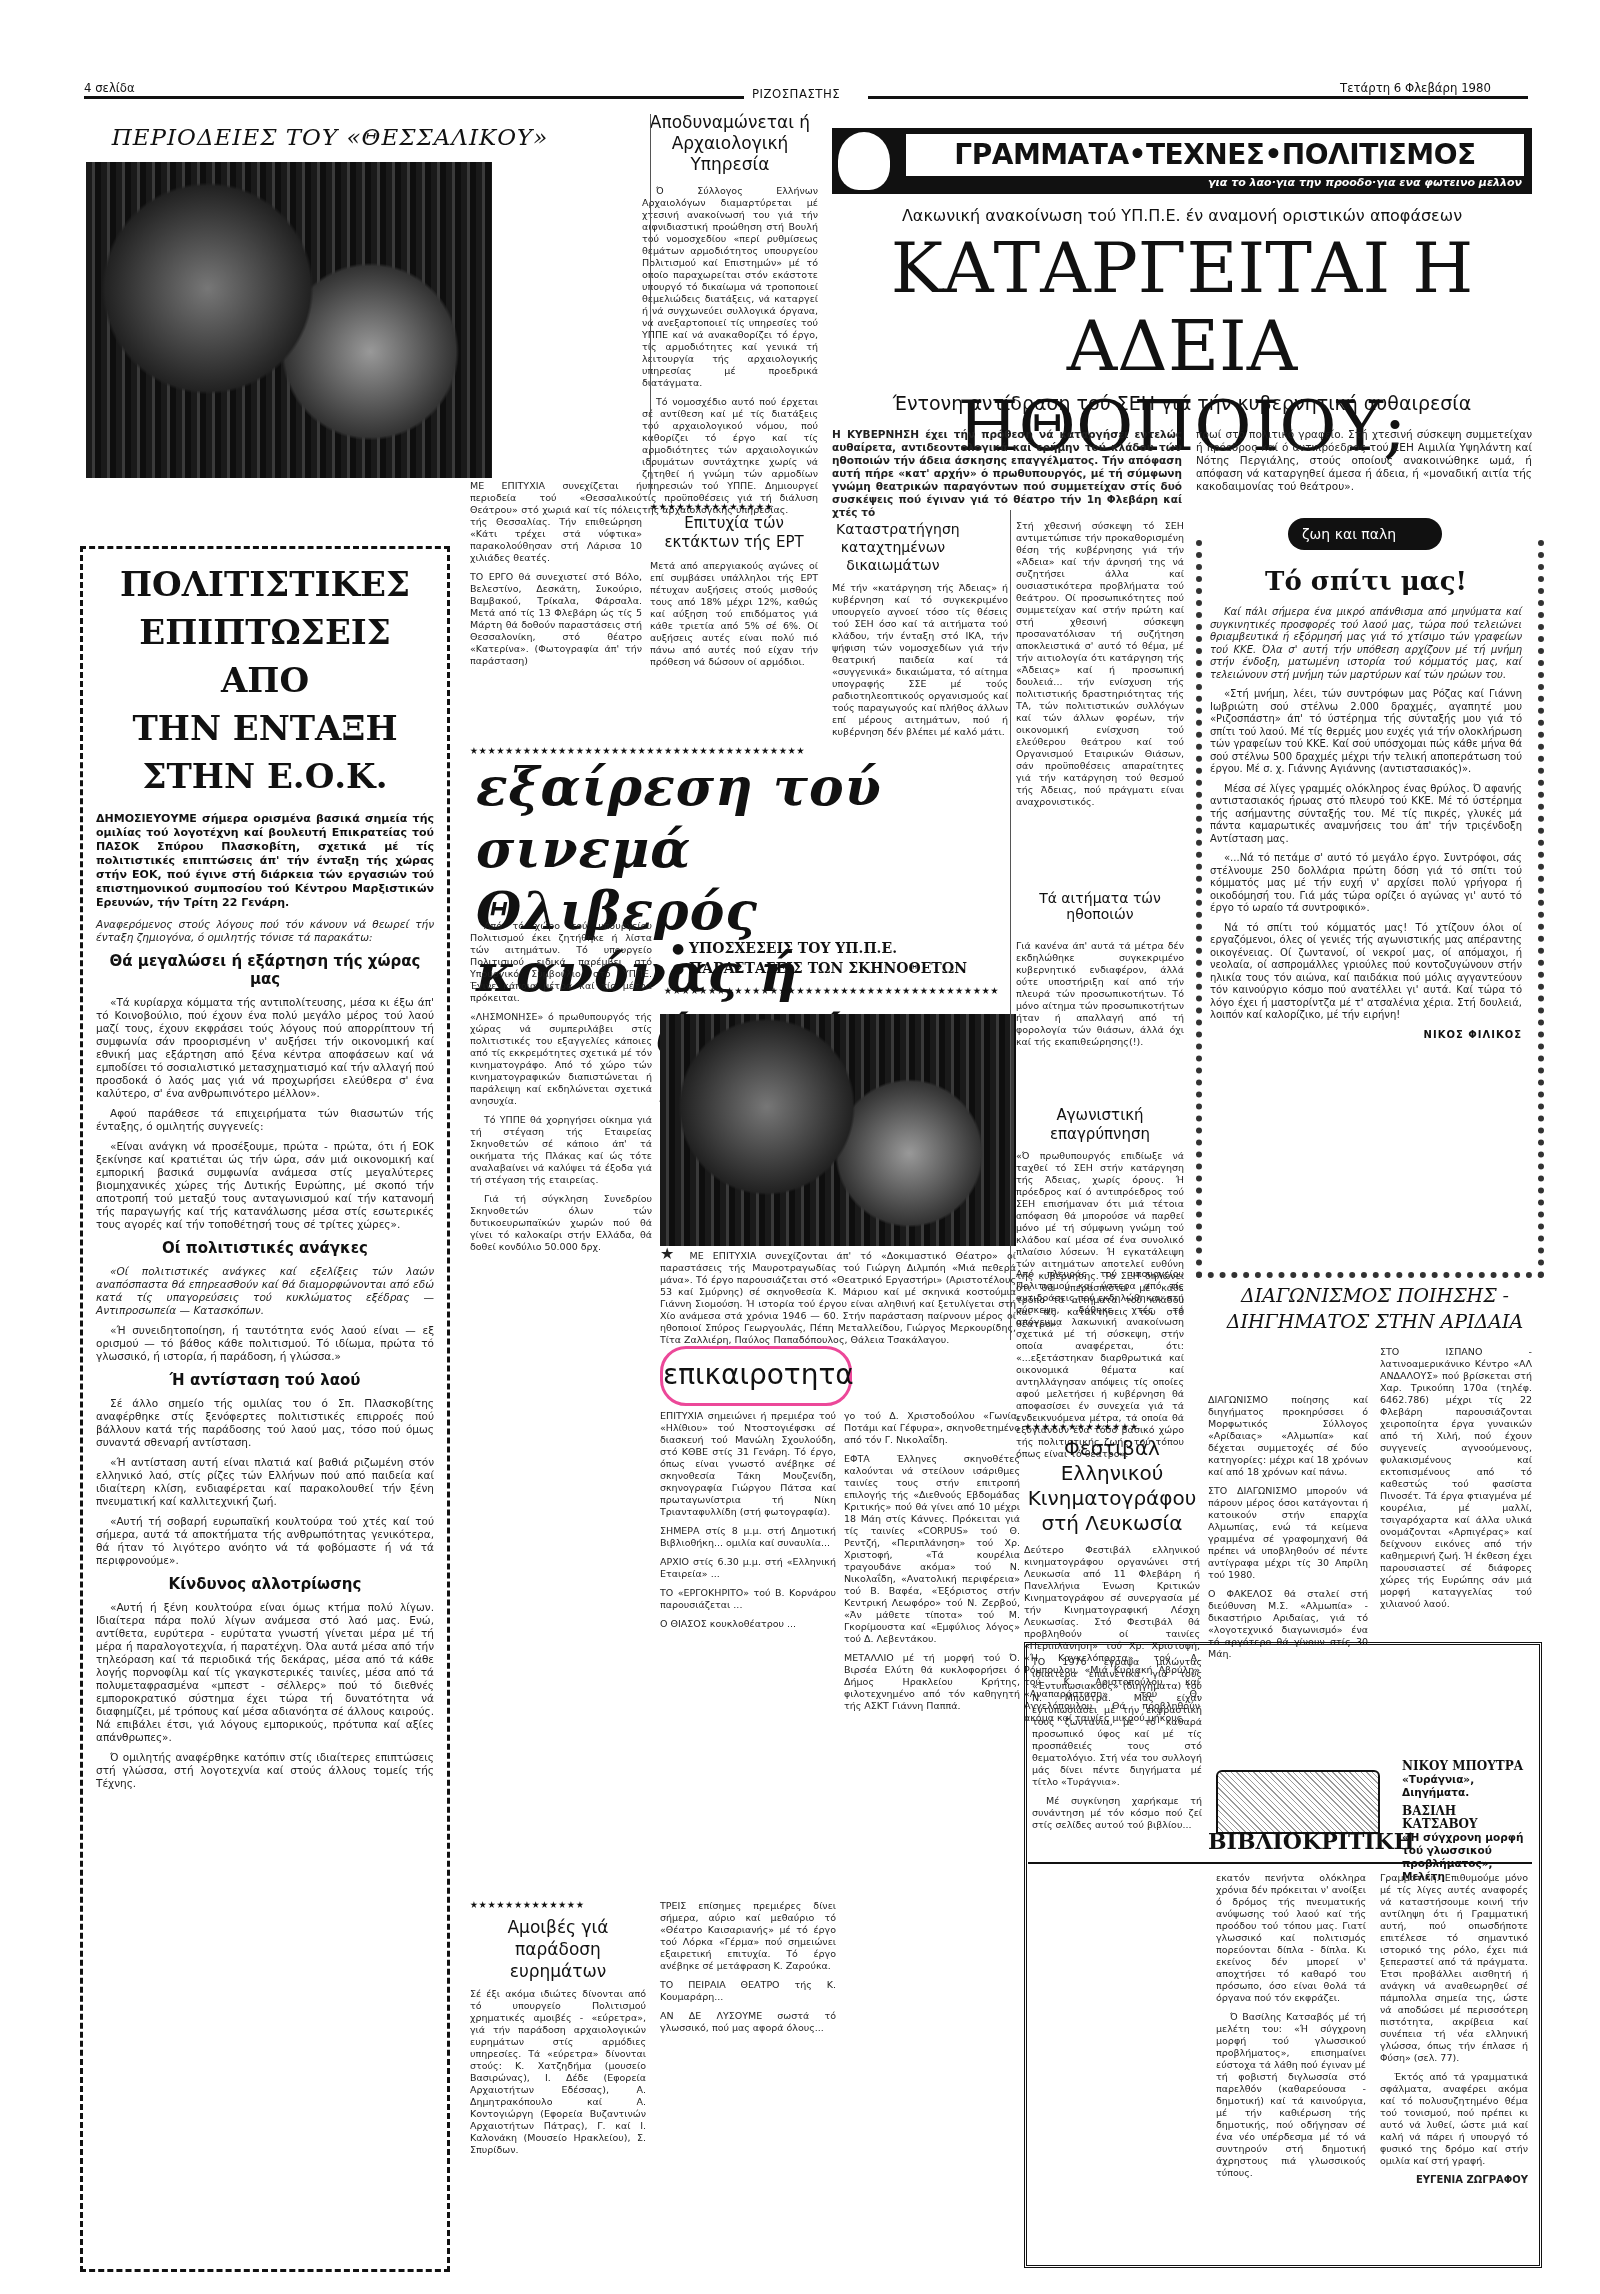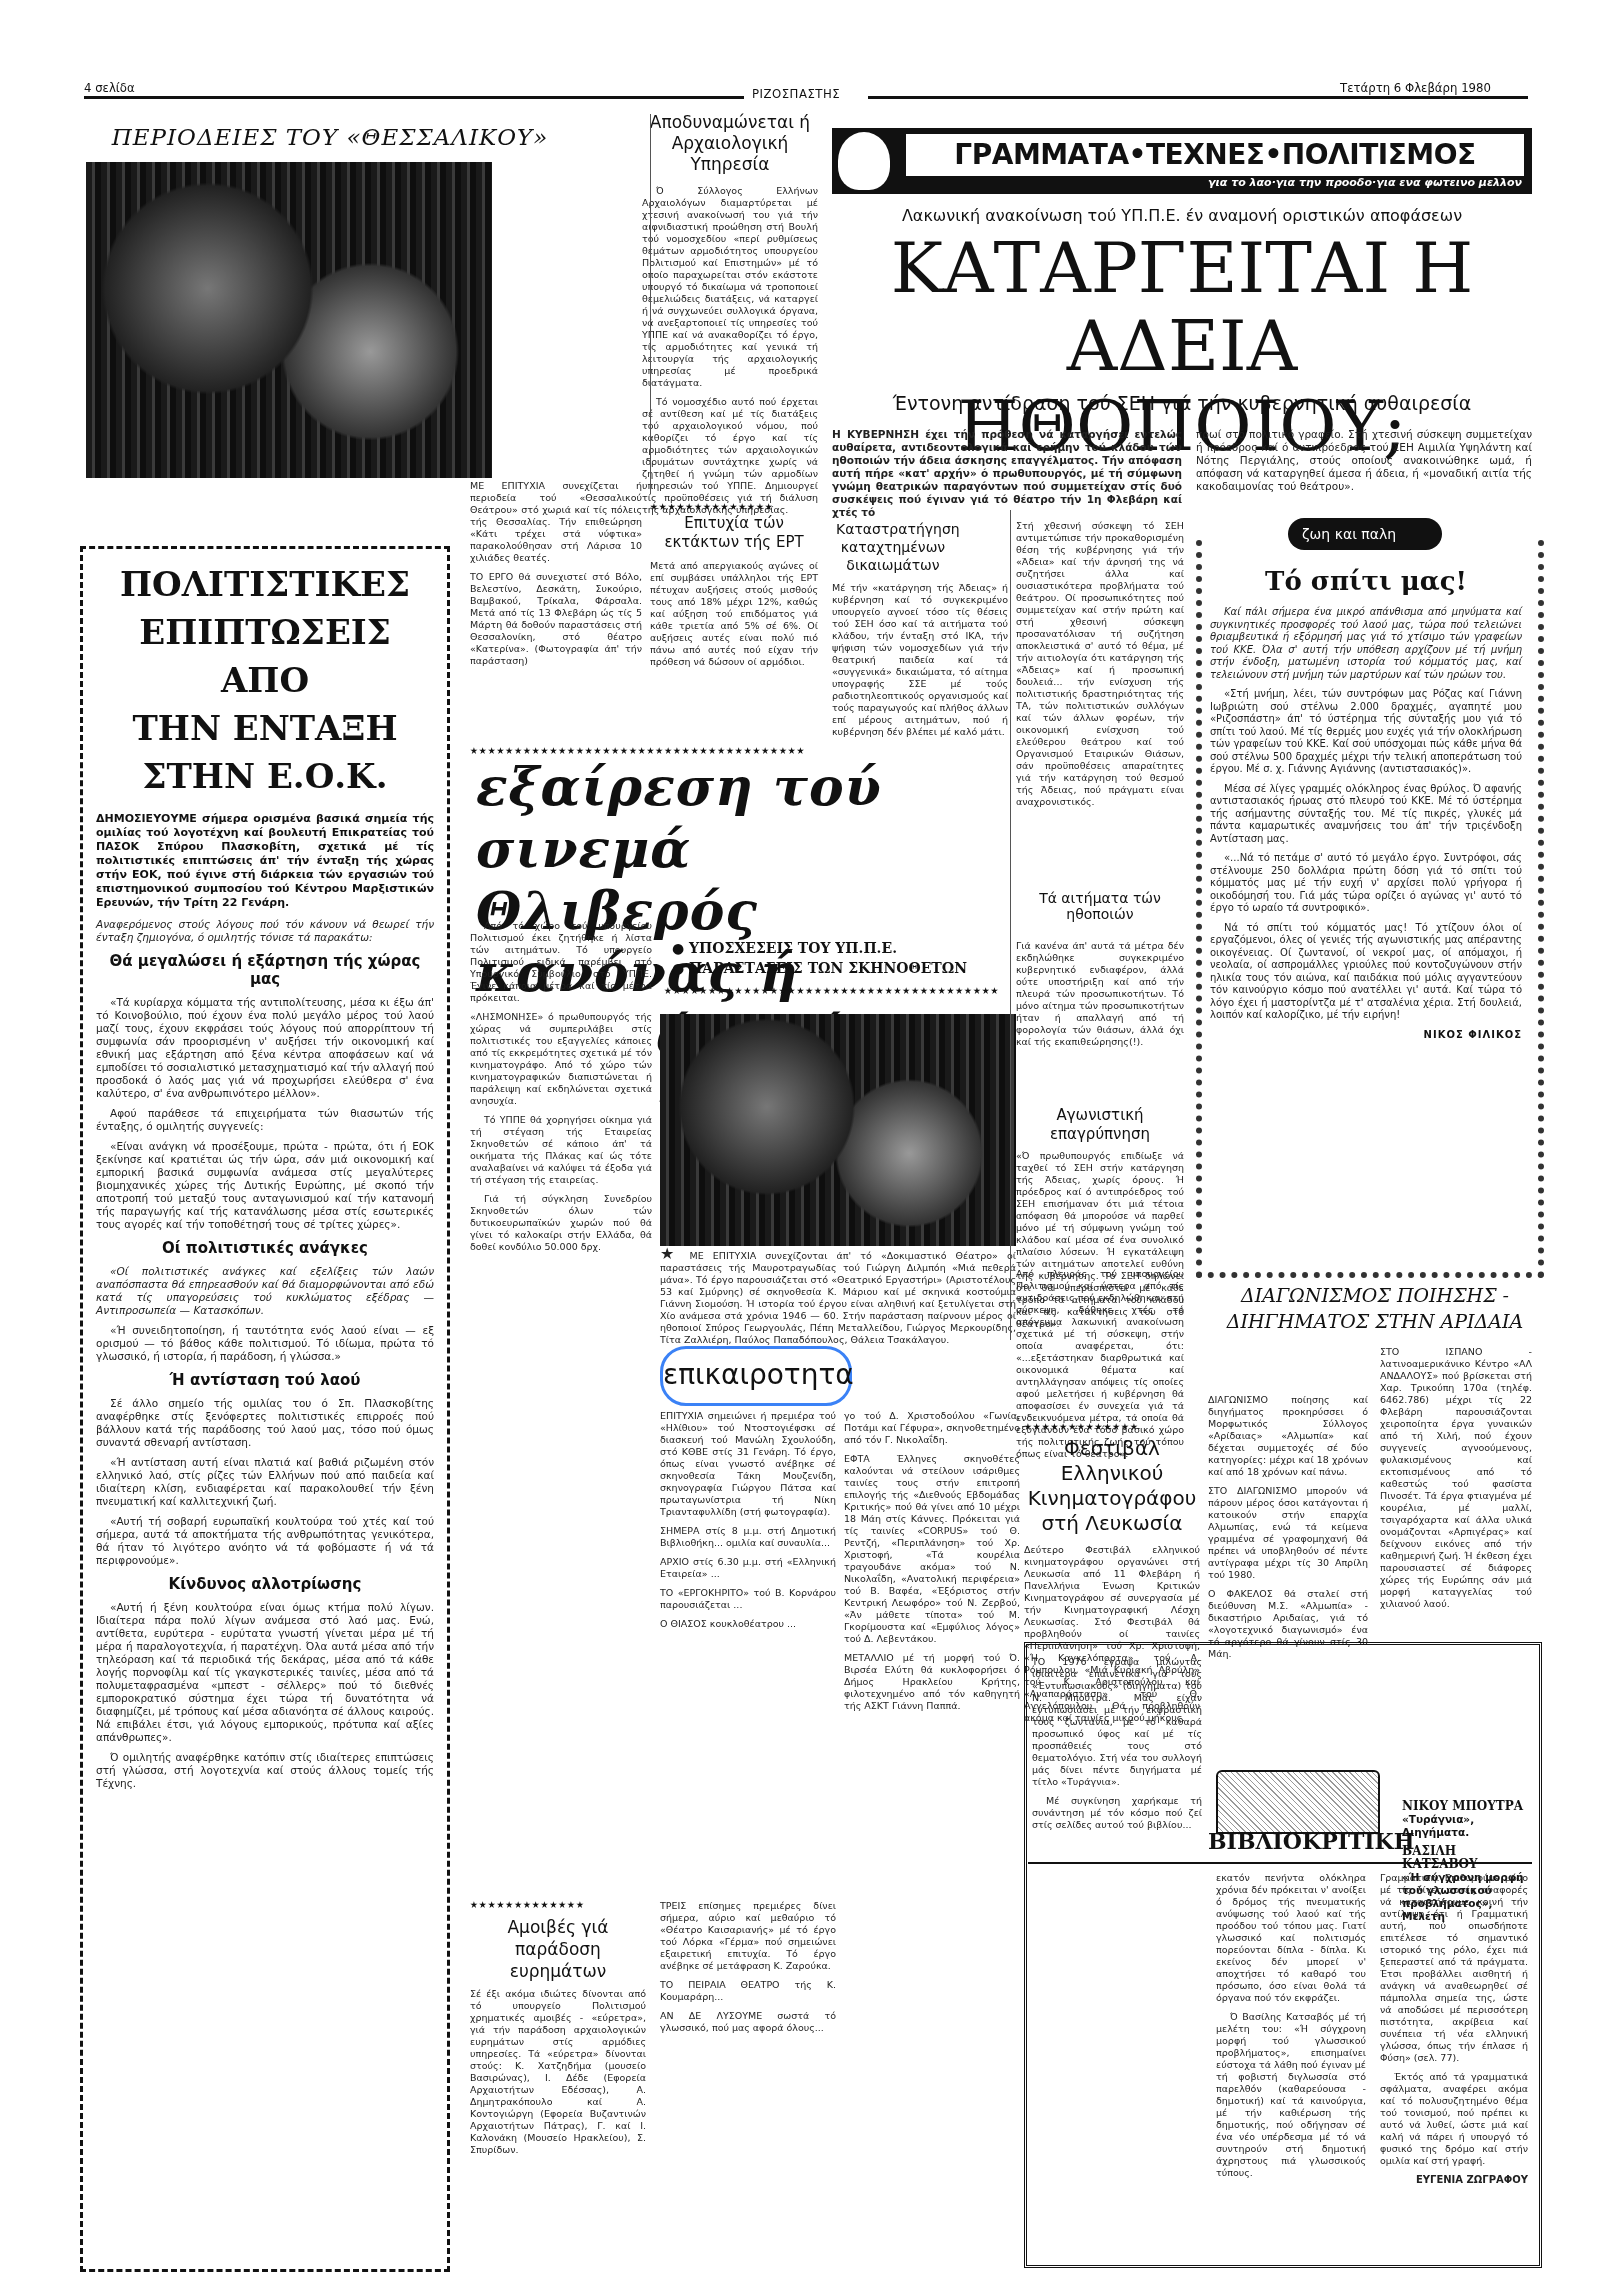--- a/index.html
+++ b/index.html
@@ -99,21 +99,21 @@
   <p style="text-indent:0">«ΛΗΣΜΟΝΗΣΕ» ό πρωθυπουργός τής χώρας νά συμπεριλάβει στίς πολιτιστικές του εξαγγελίες κάποιες από τίς εκκρεμότητες σχετικά μέ τόν κινηματογράφο. Από τό χώρο τών κινηματογραφικών διαπιστώνεται ή παράλειψη καί εκδηλώνεται σχετικά ανησυχία.</p>
   <p>Τό ΥΠΠΕ θά χορηγήσει οίκημα γιά τή στέγαση τής Εταιρείας Σκηνοθετών σέ κάποιο άπ' τά οικήματα τής Πλάκας καί ώς τότε αναλαβαίνει νά καλύψει τά έξοδα γιά τή στέγαση τής εταιρείας.</p>
   <p>Γιά τή σύγκληση Συνεδρίου Σκηνοθετών όλων τών δυτικοευρωπαϊκών χωρών πού θά γίνει τό καλοκαίρι στήν Ελλάδα, θά δοθεί κονδύλιο 50.000 δρχ.</p>
 </div>
 <div class="photo" style="left:660px;top:1014px;width:356px;height:232px;"></div>
 <div class="abs body-text" style="left:660px;top:1248px;width:356px;font-size:9.5px;line-height:12px;">
   <span style="font-size:16px;">★</span>
   <span>ΜΕ ΕΠΙΤΥΧΙΑ συνεχίζονται άπ' τό «Δοκιμαστικό Θέατρο» οί παραστάσεις τής Μαυροτραγωδίας τού Γιώργη Διλμπόη «Μιά πεθερά μάνα». Τό έργο παρουσιάζεται στό «Θεατρικό Εργαστήρι» (Αριστοτέλους 53 καί Σμύρνης) σέ σκηνοθεσία Κ. Μάριου καί μέ σκηνικά κοστούμια Γιάννη Σιομούση. Ή ιστορία τού έργου είναι αληθινή καί ξετυλίγεται στή Χίο ανάμεσα στά χρόνια 1946 — 60. Στήν παράσταση παίρνουν μέρος οί ηθοποιοί Σπύρος Γεωργουλάς, Πέπη Μεταλλείδου, Γιώργος Μερκουρίδης, Τίτα Ζαλλιέρη, Παύλος Παπαδόπουλος, Θάλεια Τσακάλαγου.</span>
 </div>
 
-<div class="abs" style="left:660px;top:1346px;width:186px;height:54px;border:3px solid #3b82f6;border-radius:26px;text-align:center;font-family:'DejaVu Sans',sans-serif;font-size:28px;line-height:52px;">επικαιροτητα</div>
+<div class="abs" style="left:660px;top:1346px;width:186px;height:54px;border:3px solid #ec4899;border-radius:26px;text-align:center;font-family:'DejaVu Sans',sans-serif;font-size:28px;line-height:52px;">επικαιροτητα</div>
 <div class="abs body-text" style="left:660px;top:1410px;width:176px;font-size:9.5px;line-height:12px;">
   <p style="text-indent:0">ΕΠΙΤΥΧΙΑ σημειώνει ή πρεμιέρα τού «Ηλίθιου» τού Ντοστογιέφσκι σέ διασκευή τού Μανώλη Σχουλούδη, στό ΚΘΒΕ στίς 31 Γενάρη. Τό έργο, όπως είναι γνωστό ανέβηκε σέ σκηνοθεσία Τάκη Μουζενίδη, σκηνογραφία Γιώργου Πάτσα καί πρωταγωνίστρια τή Νίκη Τριανταφυλλίδη (στή φωτογραφία).</p>
   <p style="text-indent:0">ΣΗΜΕΡΑ στίς 8 μ.μ. στή Δημοτική Βιβλιοθήκη... ομιλία καί συναυλία...</p>
   <p style="text-indent:0">ΑΡΧΙΟ στίς 6.30 μ.μ. στή «Ελληνική Εταιρεία» ...</p>
   <p style="text-indent:0">ΤΟ «ΕΡΓΟΚΗΡΙΤΟ» τού Β. Κορνάρου παρουσιάζεται ...</p>
   <p style="text-indent:0">Ο ΘΙΑΣΟΣ κουκλοθέατρου ...</p>
 </div>
 <div class="abs body-text" style="left:844px;top:1410px;width:176px;font-size:9.5px;line-height:12px;">
   <p style="text-indent:0">γο τού Δ. Χριστοδούλου «Γωνία, Ποτάμι καί Γέφυρα», σκηνοθετημένο από τόν Γ. Νικολαΐδη.</p>
   <p style="text-indent:0">ΕΦΤΑ Έλληνες σκηνοθέτες καλούνται νά στείλουν ισάριθμες ταινίες τους στήν επιτροπή επιλογής τής «Διεθνούς Εβδομάδας Κριτικής» πού θά γίνει από 10 μέχρι 18 Μάη στίς Κάννες. Πρόκειται γιά τίς ταινίες «CORPUS» τού Θ. Ρεντζή, «Περιπλάνηση» τού Χρ. Χριστοφή, «Τά κουρέλια τραγουδάνε ακόμα» τού Ν. Νικολαΐδη, «Ανατολική περιφέρεια» τού Β. Βαφέα, «Έξόριστος στήν Κεντρική Λεωφόρο» τού Ν. Ζερβού, «Άν μάθετε τίποτα» τού Μ. Γκορίμουστα καί «Εμφύλιος λόγος» τού Δ. Λεβεντάκου.</p>
@@ -184,21 +184,21 @@
   <p style="text-indent:0">ΔΙΑΓΩΝΙΣΜΟ ποίησης καί διηγήματος προκηρύσσει ό Μορφωτικός Σύλλογος «Αρίδαιας» «Αλμωπία» καί δέχεται συμμετοχές σέ δύο κατηγορίες: μέχρι καί 18 χρόνων καί από 18 χρόνων καί πάνω.</p>
   <p style="text-indent:0">ΣΤΟ ΔΙΑΓΩΝΙΣΜΟ μπορούν νά πάρουν μέρος όσοι κατάγονται ή κατοικούν στήν επαρχία Αλμωπίας, ενώ τά κείμενα γραμμένα σέ γραφομηχανή θά πρέπει νά υποβληθούν σέ πέντε αντίγραφα μέχρι τίς 30 Απρίλη τού 1980.</p>
   <p style="text-indent:0">Ο ΦΑΚΕΛΟΣ θά σταλεί στή διεύθυνση Μ.Σ. «Αλμωπία» - δικαστήριο Αριδαίας, γιά τό «λογοτεχνικό διαγωνισμό» ένα τό αργότερο θά γίνουν στίς 30 Μάη.</p>
 </div>
 <div class="abs body-text" style="left:1380px;top:1346px;width:152px;font-size:9.5px;line-height:12px;">ΣΤΟ ΙΣΠΑΝΟ - λατινοαμερικάνικο Κέντρο «ΑΛ ΑΝΔΑΛΟΥΣ» πού βρίσκεται στή Χαρ. Τρικούπη 170α (τηλέφ. 6462.786) μέχρι τίς 22 Φλεβάρη παρουσιάζονται χειροποίητα έργα γυναικών από τή Χιλή, πού έχουν συγγενείς αγνοούμενους, φυλακισμένους καί εκτοπισμένους από τό καθεστώς τού φασίστα Πινοσέτ. Τά έργα φτιαγμένα μέ κουρέλια, μέ μαλλί, τσιγαρόχαρτα καί άλλα υλικά ονομάζονται «Αρπιγέρας» καί δείχνουν εικόνες από τήν καθημερινή ζωή. Ή έκθεση έχει παρουσιαστεί σέ διάφορες χώρες τής Ευρώπης σάν μιά μορφή καταγγελίας τού χιλιανού λαού.</div>
 
 <div class="abs" style="left:1024px;top:1642px;width:512px;height:620px;border:3px double #111;"></div>
 <div class="abs" style="left:1216px;top:1770px;width:160px;height:60px;border:2px solid #111;border-radius:6px 6px 0 0;background:repeating-linear-gradient(45deg,#fff 0 3px,#999 3px 4px);"></div>
 <div class="abs" style="left:1208px;top:1828px;width:180px;text-align:center;font-family:'DejaVu Serif',serif;font-weight:bold;font-size:22px;">ΒΙΒΛΙΟΚΡΙΤΙΚΗ</div>
 <div class="abs" style="left:1402px;top:1760px;width:130px;font-size:10.5px;line-height:13px;">
-  <div style="font-family:'DejaVu Serif',serif;font-weight:bold;font-size:12px;margin-top:40px;">ΝΙΚΟΥ ΜΠΟΥΤΡΑ</div>
+  <div style="font-family:'DejaVu Serif',serif;font-weight:bold;font-size:12px;">ΝΙΚΟΥ ΜΠΟΥΤΡΑ</div>
   <div style="font-weight:bold;">«Τυράγνια», Διηγήματα.</div>
   <div style="font-family:'DejaVu Serif',serif;font-weight:bold;font-size:12px;margin-top:6px;">ΒΑΣΙΛΗ ΚΑΤΣΑΒΟΥ</div>
   <div style="font-weight:bold;">«Ή σύγχρονη μορφή τού γλωσσικού προβλήματος», Μελέτη</div>
 </div>
 <div class="rule" style="left:1028px;top:1862px;width:504px;height:2px;"></div>
 <div class="abs body-text" style="left:1032px;top:1656px;width:170px;font-size:9.5px;line-height:12px;">
   <p style="text-indent:0">ΤΟ 1976 έγραψα μιλώντας ιδιαίτερα επαινετικά γιά τούς «Έντυπωσιακούς» (διηγήματα) τού Ν. Μπούτρα. Μάς είχαν εντυπωσιάσει μέ τήν εκφραστική τους ζωντάνια, μέ τό καθαρά προσωπικό ύφος καί μέ τίς προσπάθειές τους στό θεματολόγιο. Στή νέα του συλλογή μάς δίνει πέντε διηγήματα μέ τίτλο «Τυράγνια».</p>
   <p>Μέ συγκίνηση χαρήκαμε τή συνάντηση μέ τόν κόσμο πού ζεί στίς σελίδες αυτού τού βιβλίου...</p>
 </div>
 <div class="abs body-text" style="left:1216px;top:1872px;width:150px;font-size:9.5px;line-height:12px;">

